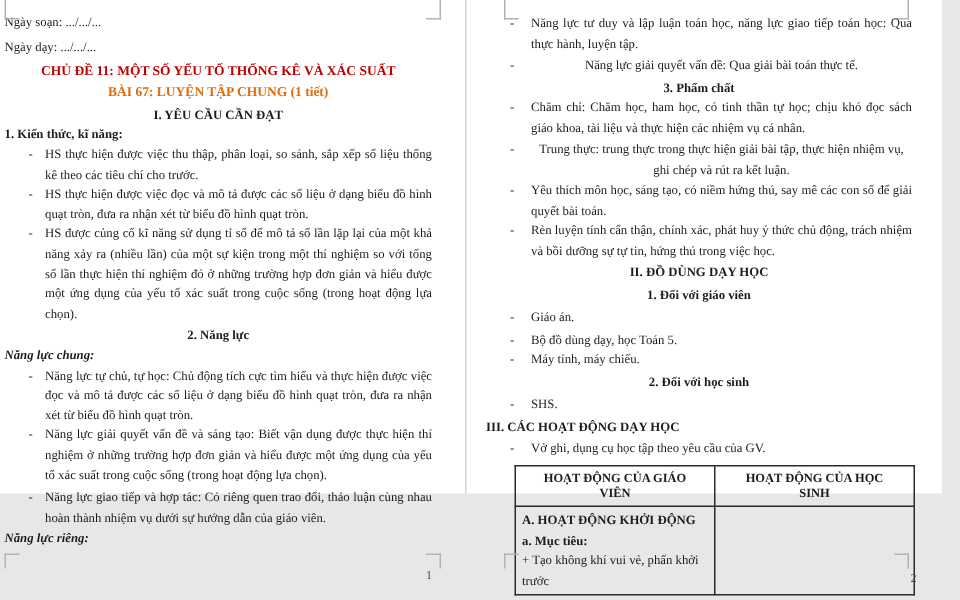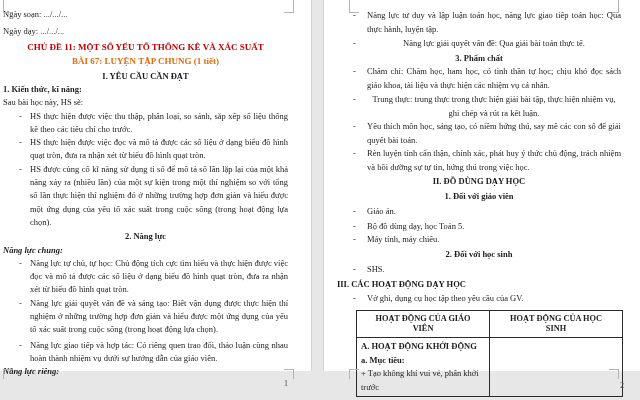--- a/index.html
+++ b/index.html
@@ -3,24 +3,24 @@
 <meta charset="utf-8">
 <style>
   html,body { margin:0; padding:0; }
   body {
     width:640px; height:400px; position:relative; overflow:hidden;
     background:#e7e7e7;
     font-family:"Liberation Serif","DejaVu Serif",serif;
     color:#1c1c1c;
   }
   .page {
-    position:absolute; top:0; height:371px; background:#ffffff;
+    position:absolute; top:0; height:329px; background:#ffffff;
   }
   #page1 { left:0; width:311px; border-right:1px solid #d2d2d2; }
-  #page2 { left:323px; width:317px; border-left:1px solid #d2d2d2; }
+  #page2 { left:310px; width:317px; border-left:1px solid #d2d2d2; }
 
   .content1 { padding:8px 23px 0 3px; }
   .content2 { padding:9px 20px 0 13px; }
 
   .t  { font-size:8.5px; line-height:13.3px; }
   #page2 .t { line-height:13.5px; }
   .b  { font-weight:bold; }
   .bi { font-weight:bold; font-style:italic; }
 
   .title-red    { color:#c00000; font-size:9px; font-weight:bold; text-align:center; margin-top:2.5px; }
@@ -65,21 +65,20 @@
   <div class="crop bl bottom" style="left:3px;"></div>
   <div class="crop br bottom" style="left:284px;"></div>
 
   <div class="content1">
     <div class="t">Ngày soạn: .../.../...</div>
     <div class="t mt3">Ngày dạy: .../.../...</div>
     <div class="t title-red">CHỦ ĐỀ 11: MỘT SỐ YẾU TỐ THỐNG KÊ VÀ XÁC SUẤT</div>
     <div class="t title-orange">BÀI 67: LUYỆN TẬP CHUNG (1 tiết)</div>
     <div class="t b mt1">I. YÊU CẦU CẦN ĐẠT</div>
     <div class="t b">1. Kiến thức, kĩ năng:</div>
-    <div class="t">Sau bài học này, HS sẽ:</div>
     <div class="t li">HS thực hiện được việc thu thập, phân loại, so sánh, sắp xếp số liệu thống kê theo các tiêu chí cho trước.</div>
     <div class="t li">HS thực hiện được việc đọc và mô tả được các số liệu ở dạng biểu đồ hình quạt tròn, đưa ra nhận xét từ biểu đồ hình quạt tròn.</div>
     <div class="t li">HS được củng cố kĩ năng sử dụng tỉ số để mô tả số lần lặp lại của một khả năng xảy ra (nhiều lần) của một sự kiện trong một thí nghiệm so với tổng số lần thực hiện thí nghiệm đó ở những trường hợp đơn giản và hiểu được một ứng dụng của yếu tố xác suất trong cuộc sống (trong hoạt động lựa chọn).</div>
     <div class="t b mt1">2. Năng lực</div>
     <div class="t bi">Năng lực chung:</div>
     <div class="t li">Năng lực tự chủ, tự học: Chủ động tích cực tìm hiểu và thực hiện được việc đọc và mô tả được các số liệu ở dạng biểu đồ hình quạt tròn, đưa ra nhận xét từ biểu đồ hình quạt tròn.</div>
     <div class="t li">Năng lực giải quyết vấn đề và sáng tạo: Biết vận dụng được thực hiện thí nghiệm ở những trường hợp đơn giản và hiểu được một ứng dụng của yếu tố xác suất trong cuộc sống (trong hoạt động lựa chọn).</div>
     <div class="t li mt2">Năng lực giao tiếp và hợp tác: Có riêng quen trao đổi, thảo luận cùng nhau hoàn thành nhiệm vụ dưới sự hướng dẫn của giáo viên.</div>
     <div class="t bi">Năng lực riêng:</div>
   </div>

